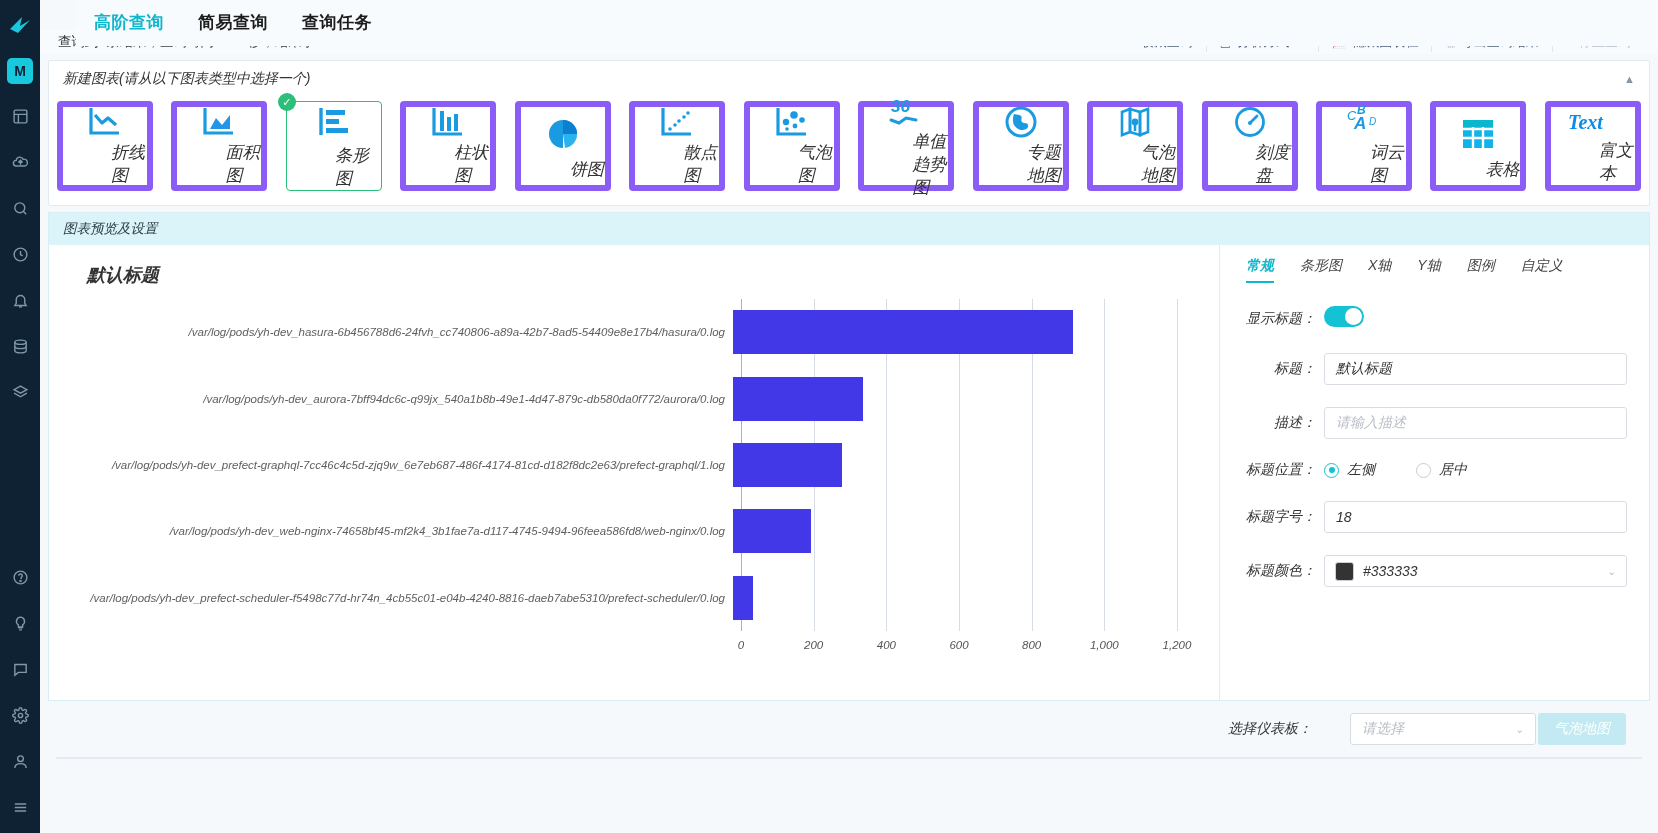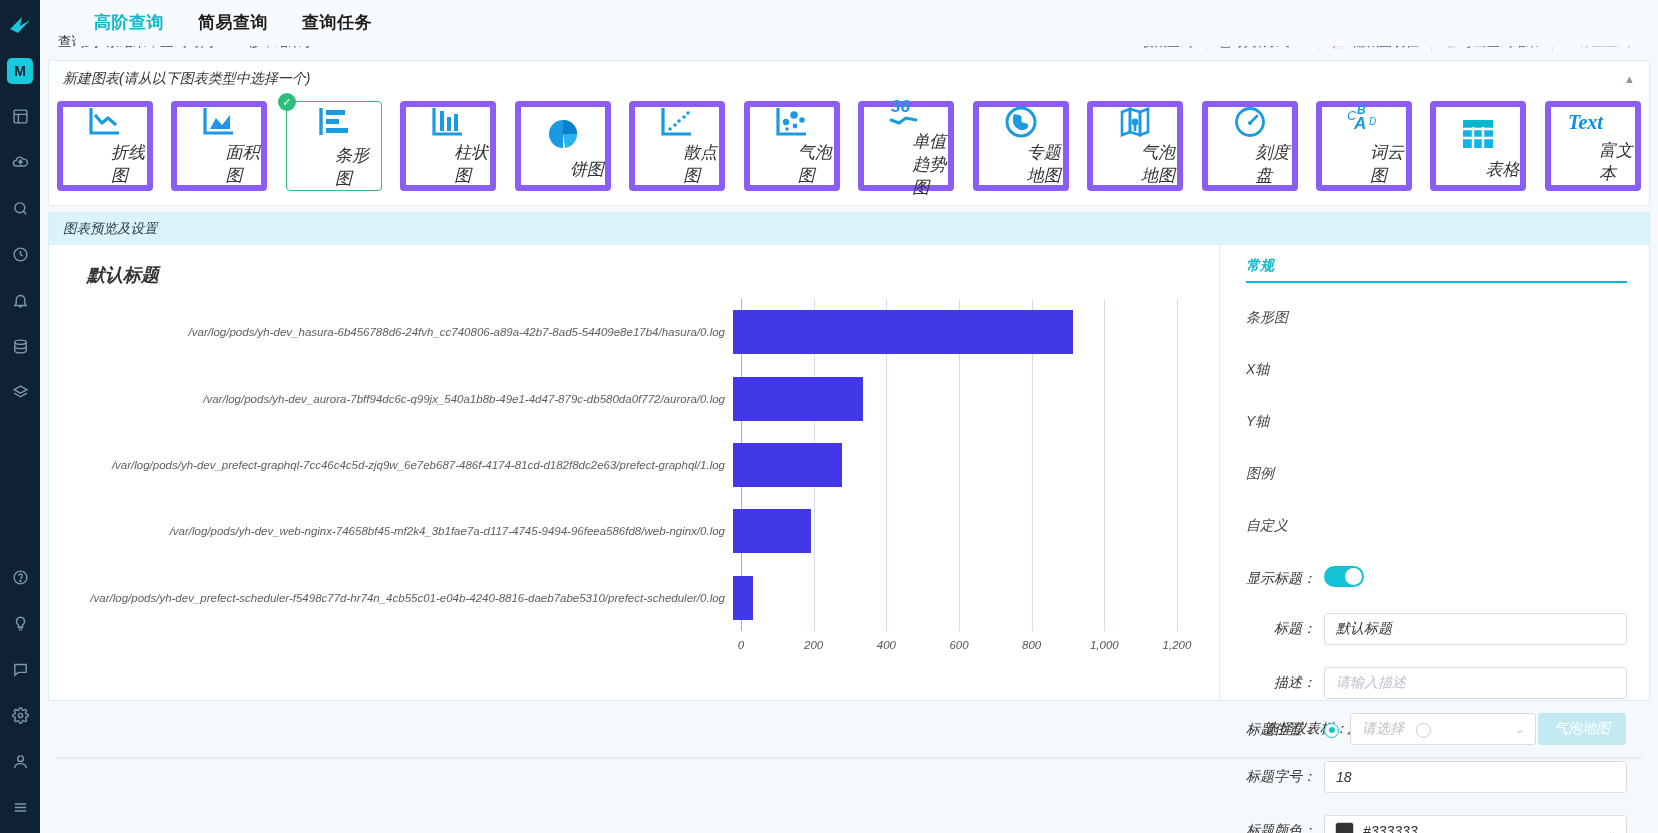--- a/index.html
+++ b/index.html
@@ -125,21 +125,21 @@
   .vline { position: absolute; top: 0; bottom: 0; width: 1px; background: #d6dce6; }
   .vline.axis0 { background: #a9b2c0; }
   .xticks { position: absolute; left: 668px; right: 42px; bottom: 0; height: 24px; }
   .xtick { position: absolute; font-size: 11.5px; color: #555; transform: translateX(-50%); top: 4px; }
 
   
   .settings {
     width: 430px; flex: 0 0 430px; border-left: 1px solid #e6ebf1;
     padding: 12px 22px 0 26px;
   }
-  .stabs { display: flex; gap: 26px; border-bottom: 1px solid transparent; flex-direction: column; }
+  .stabs { display: flex; gap: 26px; border-bottom: 1px solid transparent; }
   .stab { font-size: 14px; color: #444; padding-bottom: 8px; cursor: pointer; position: relative; }
   .stab.active { color: #0fb6cc; font-weight: bold; }
   .stab.active::after {
     content: ""; position: absolute; left: 0; right: 0; bottom: 0;
     height: 2px; background: #0fb6cc;
   }
 
   .frow { display: flex; align-items: center; margin-top: 22px; }
   .flabel {
     width: 78px; text-align: right; padding-right: 8px;
@@ -178,21 +178,21 @@
 
   
   .bottombar {
     height: 56px; display: flex; align-items: center; justify-content: flex-end;
     padding-right: 24px; gap: 2px; flex: 0 0 56px; background: #f5f9fc;
   }
   .bb-label { font-size: 14px; color: #333; }
   .bb-select {
     width: 186px; height: 32px; border: 1px solid #d9dde3; border-radius: 3px;
     background: #fff; display: flex; align-items: center; justify-content: space-between;
-    padding: 0 11px; font-size: 14px; color: #b9bec7; cursor: pointer;
+    padding: 0 11px; font-size: 14px; color: #b9bec7; cursor: pointer; margin-left: 36px;
   }
   .bb-btn {
     height: 32px; padding: 0 16px; border-radius: 3px; background: #c3eaf2;
     color: #fff; font-size: 14px; display: flex; align-items: center;
     justify-content: center; cursor: not-allowed;
   }
   .footline { height: 2px; background: #e6ebf1; margin: 0 8px; }
 </style>
 </head>
 <body>

